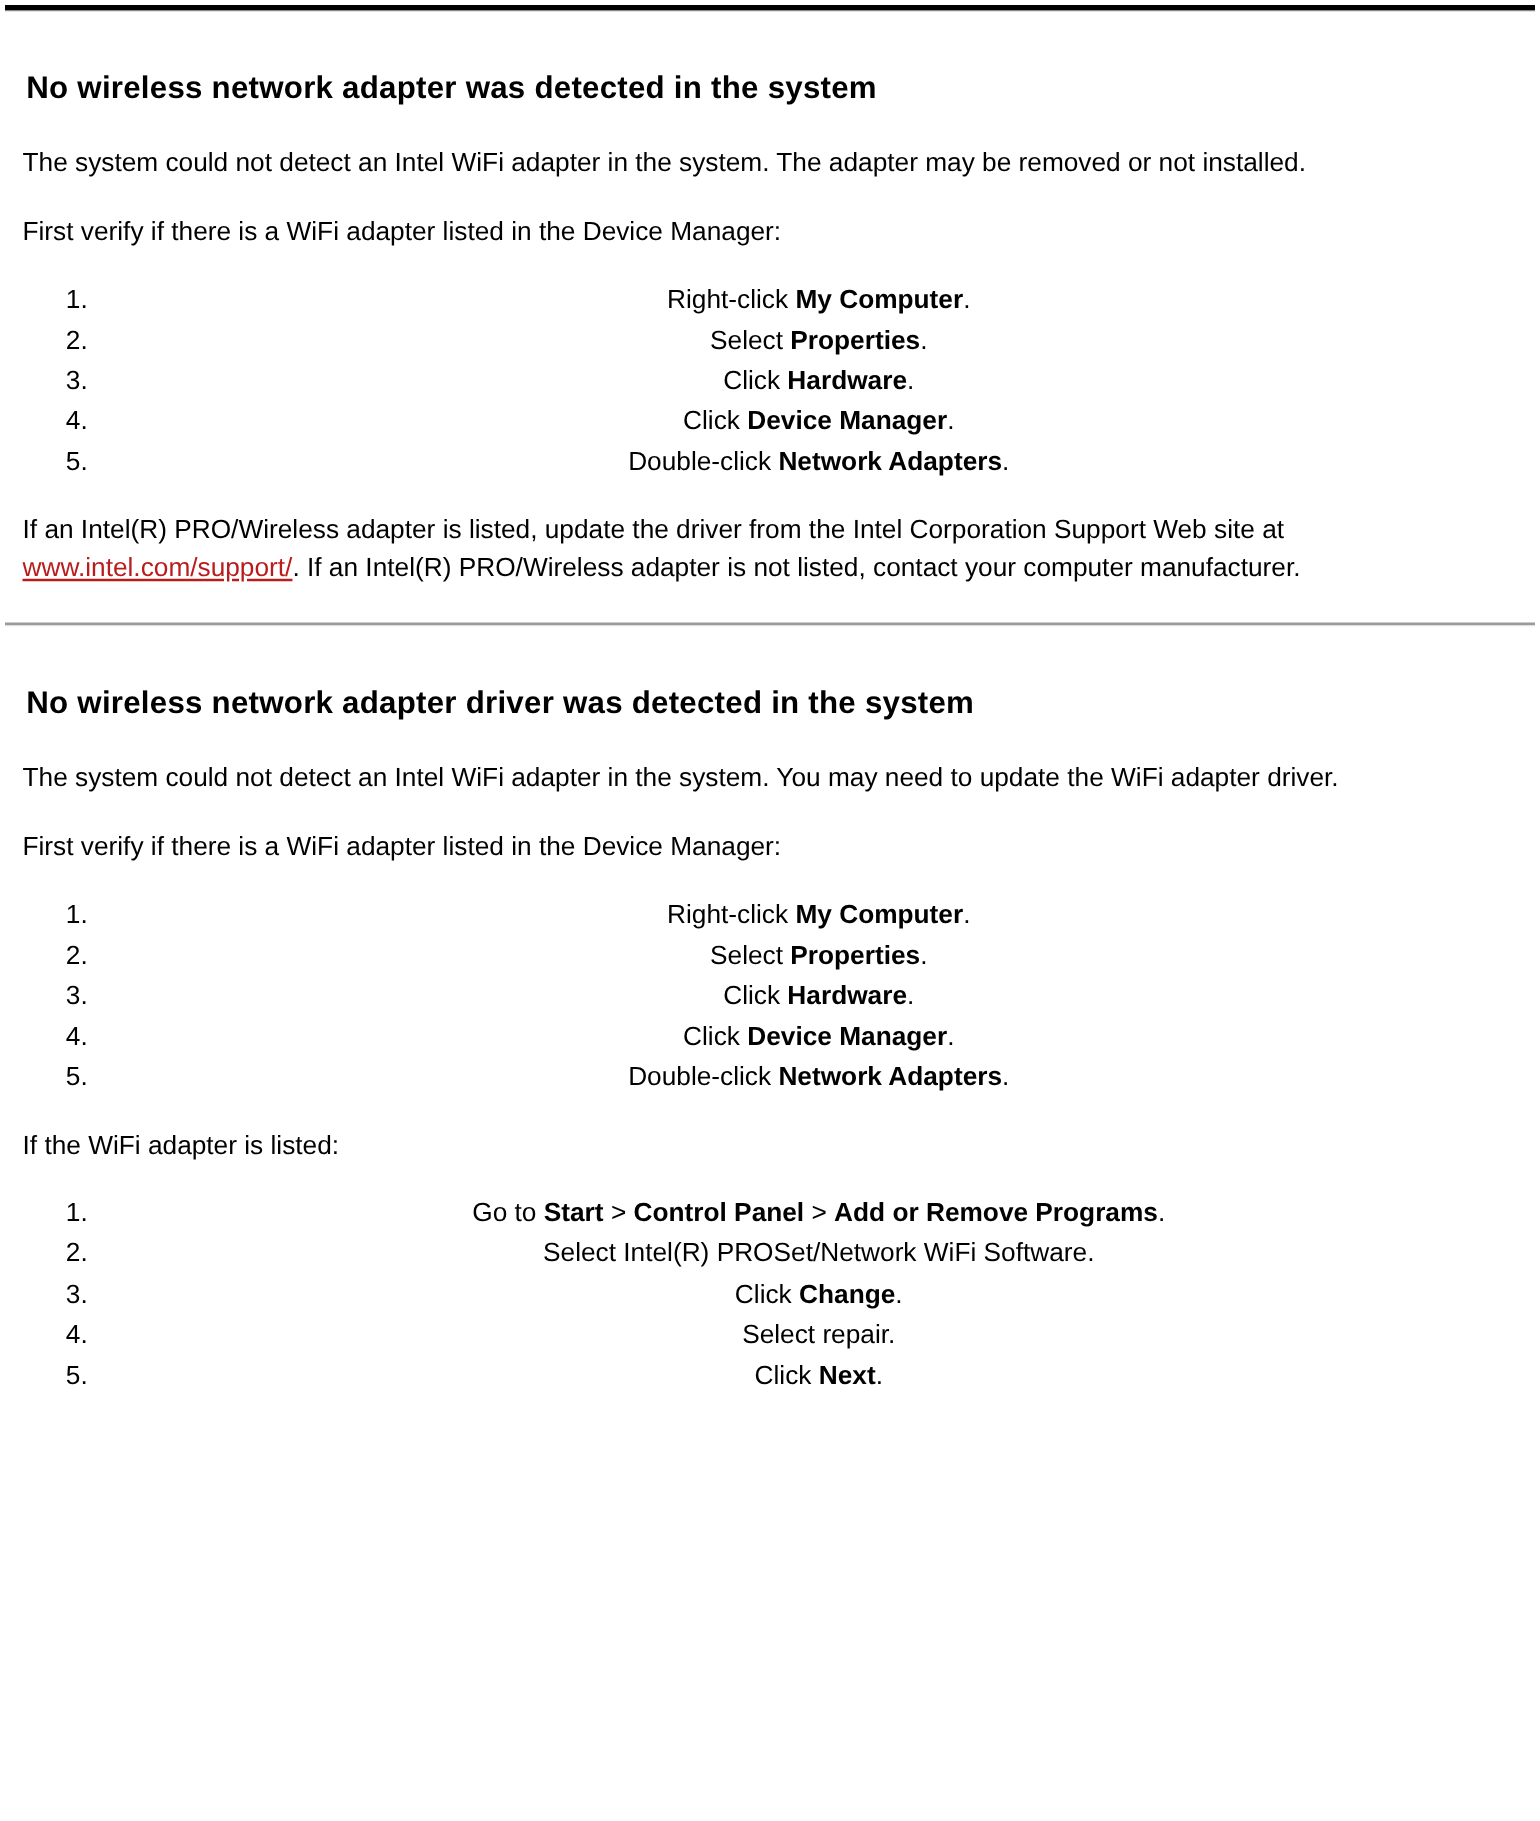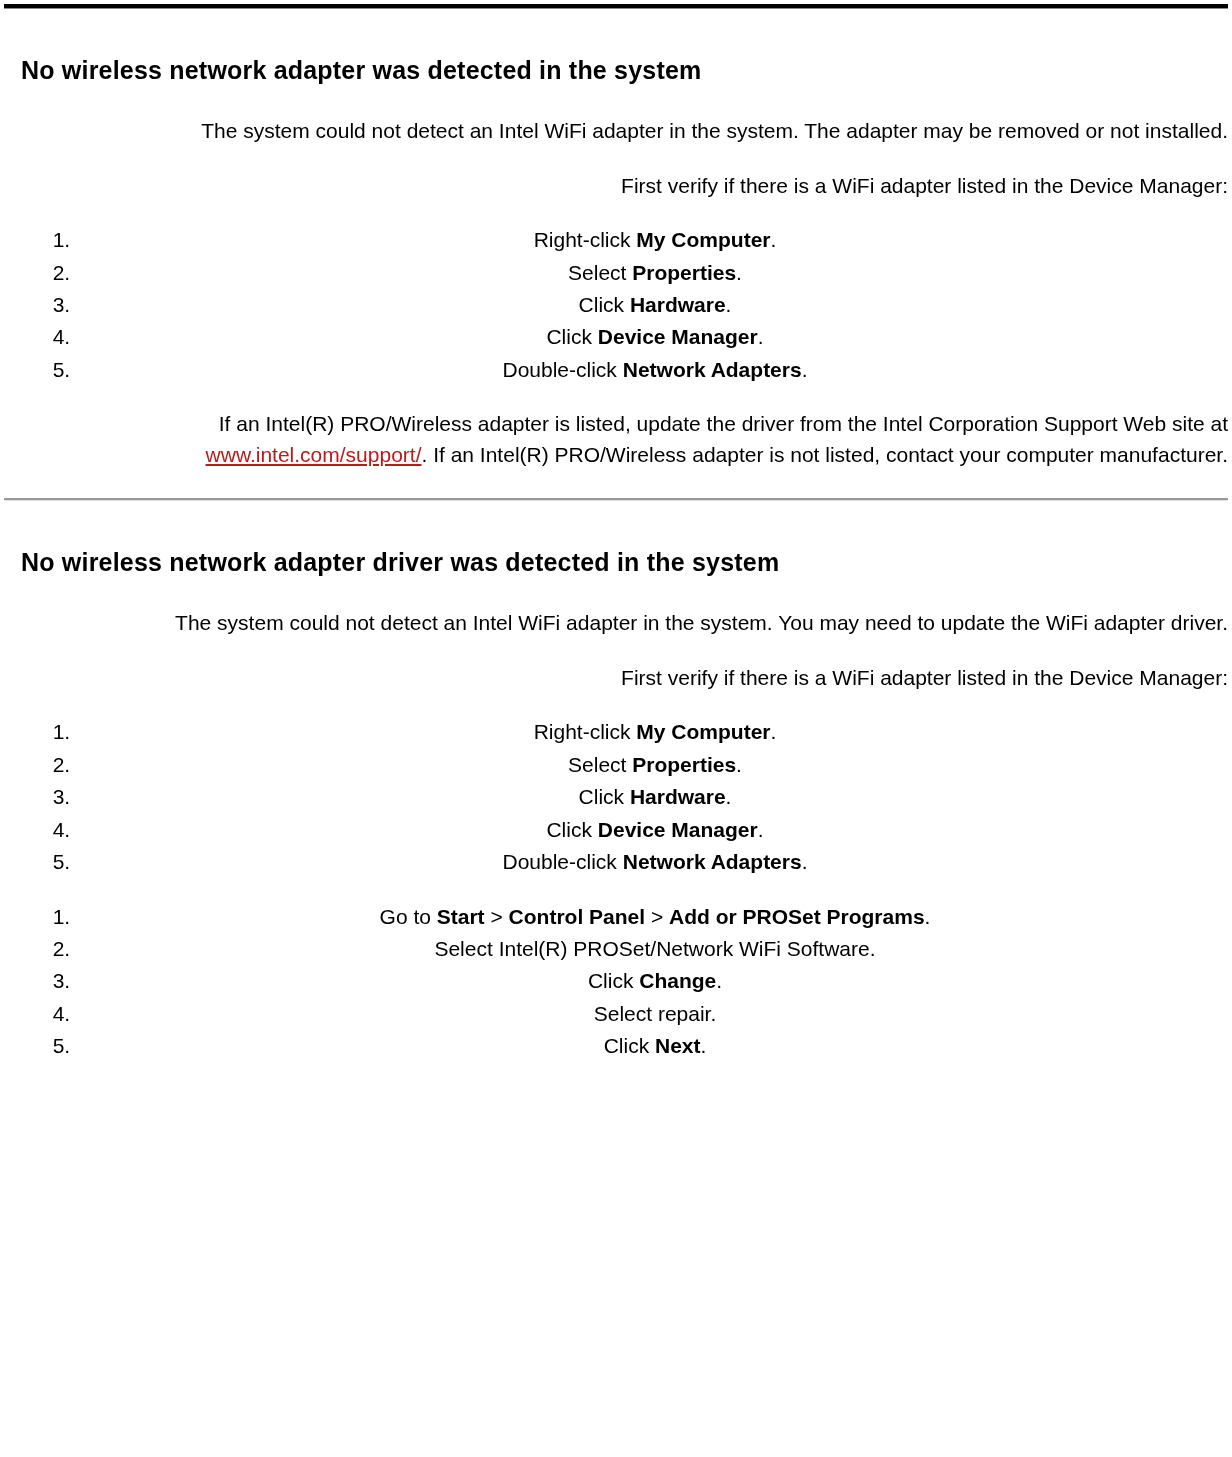--- a/index.html
+++ b/index.html
@@ -30,22 +30,21 @@
       box-shadow: 0 1px 0 #e0e0e0;
       margin: 28px 0 40px 0;
     }
     h2 {
       font-weight: bold;
       font-size: 25px;
       margin: 44px 0 28px 17px;
       letter-spacing: 0.2px;
     }
     p {
-      margin: 24px 0;
-      text-align: right;
+      margin: 24px 14px;
     }
     ol {
       margin: 24px 0 24px 0;
       padding-left: 72px;
     }
     li {
       padding-left: 6px;
       margin: 2px 0;
       text-align: center;
     }
@@ -91,23 +90,24 @@
   <p>First verify if there is a WiFi adapter listed in the Device Manager:</p>
 
   <ol>
     <li><span>Right-click </span><b>My Computer</b><span>.</span></li>
     <li><span>Select </span><b>Properties</b><span>.</span></li>
     <li><span>Click </span><b>Hardware</b><span>.</span></li>
     <li><span>Click </span><b>Device Manager</b><span>.</span></li>
     <li><span>Double-click </span><b>Network Adapters</b><span>.</span></li>
   </ol>
 
+  <p>If the WiFi adapter is listed:</p>
 
   <ol>
-    <li><span>Go to </span><b>Start</b><span> &gt; </span><b>Control Panel</b><span> &gt; </span><b>Add or PROSet Programs</b><span>.</span></li>
+    <li><span>Go to </span><b>Start</b><span> &gt; </span><b>Control Panel</b><span> &gt; </span><b>Add or Remove Programs</b><span>.</span></li>
     <li><span>Select Intel(R) PROSet/Network WiFi Software.</span></li>
     <li><span>Click </span><b>Change</b><span>.</span></li>
     <li><span>Select repair.</span></li>
     <li><span>Click </span><b>Next</b><span>.</span></li>
   </ol>
 
 
 </div>
 
 </body></html>

